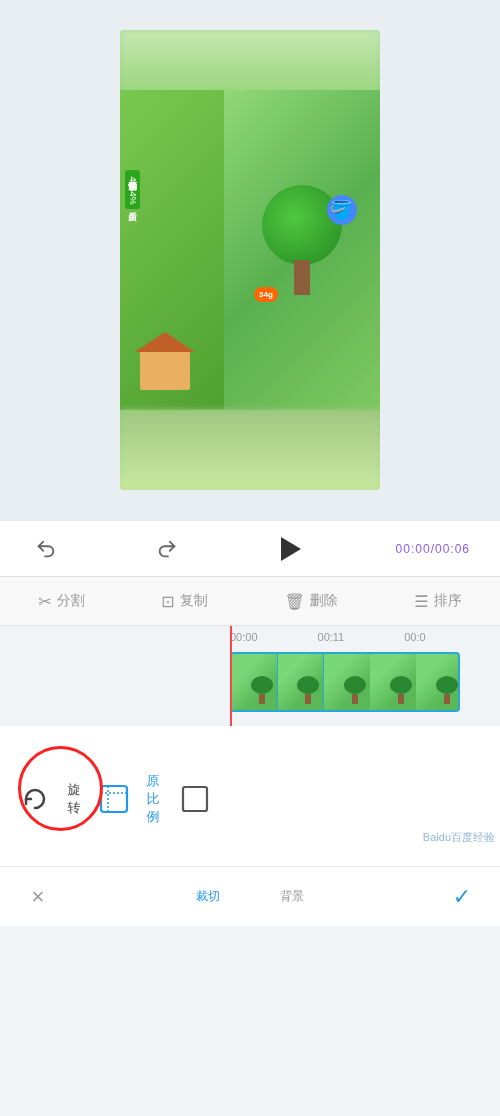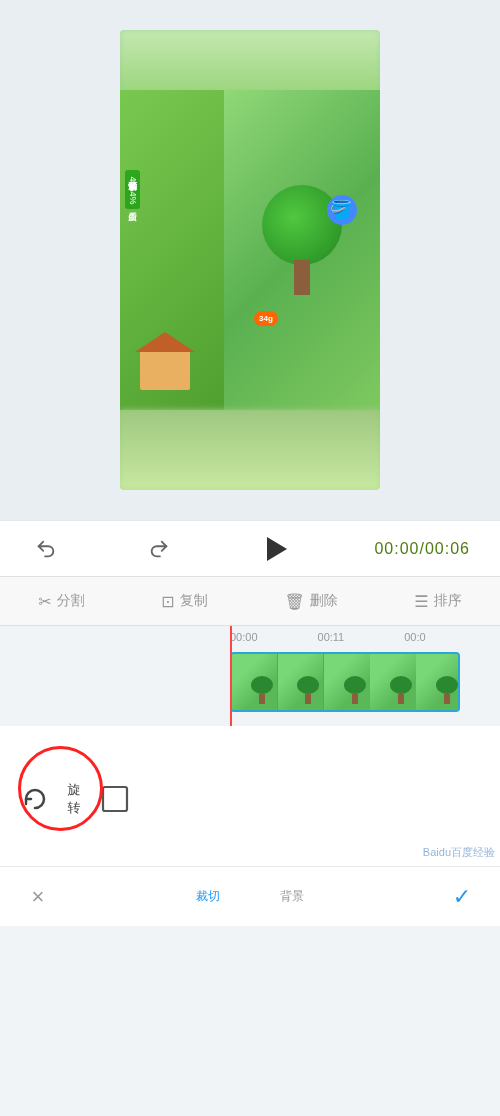--- a/index.html
+++ b/index.html
@@ -87,21 +87,21 @@
       position: absolute;
       bottom: 0;
       width: 100%;
       height: 80px;
       background: linear-gradient(180deg, #a0c880 0%, #c8e8a0 100%);
       filter: blur(3px);
     }
 
     .badge-34g {
       position: absolute;
-      bottom: 84px;
+      bottom: 108px;
       left: 30px;
       background: #ff6600;
       color: #fff;
       font-size: 8px;
       font-weight: bold;
       padding: 3px 5px;
       border-radius: 10px;
     }
 
     
@@ -139,22 +139,22 @@
     .play-triangle {
       width: 0;
       height: 0;
       border-top: 12px solid transparent;
       border-bottom: 12px solid transparent;
       border-left: 20px solid #333;
       margin-left: 4px;
     }
 
     .time-display {
-      font-size: 16px;
-      color: #4d7c0f;
+      font-size: 12px;
+      color: #8b5cf6;
       letter-spacing: 1px;
     }
 
     
     .action-toolbar {
       width: 500px;
       height: 50px;
       background: #f8f8f8;
       display: flex;
       align-items: center;
@@ -349,21 +349,21 @@
       align-items: center;
       justify-content: center;
       font-size: 22px;
       color: #2196F3;
       cursor: pointer;
     }
 
     
     .watermark {
       position: absolute;
-      bottom: 66px;
+      bottom: 81px;
       right: 5px;
       font-size: 11px;
       color: rgba(100,150,200,0.7);
       pointer-events: none;
       text-align: right;
     }
   </style>
 </head>
 <body>
 
@@ -490,20 +490,30 @@
         <svg width="38" height="38" viewBox="0 0 38 38" fill="none">
           <path d="M10 19 A9 9 0 1 1 19 28" stroke="#444" stroke-width="2.5" stroke-linecap="round" fill="none"></path>
           <polyline points="10,24 10,19 15,19" stroke="#444" stroke-width="2.5" stroke-linecap="round" stroke-linejoin="round" fill="none"></polyline>
         </svg>
       </div>
       <span class="tool-label">旋转</span>
     </div>
 
 
 
+    <div class="tool-item">
+      <div class="tool-icon">
+        <svg width="38" height="38" viewBox="0 0 38 38" fill="none">
+          <rect x="6" y="6" width="26" height="26" rx="3" stroke="#2196F3" stroke-width="2.2" fill="none"></rect>
+          <line x1="13" y1="6" x2="13" y2="32" stroke="#2196F3" stroke-width="1.5" stroke-dasharray="2,2"></line>
+          <line x1="6" y1="13" x2="32" y2="13" stroke="#2196F3" stroke-width="1.5" stroke-dasharray="2,2"></line>
+        </svg>
+      </div>
+      <span class="tool-label tool-label-active">原比例</span>
+    </div>
 
 
 
     <div class="tool-item" style="width:50px;">
       <div class="tool-icon">
         <svg width="38" height="38" viewBox="0 0 38 38" fill="none">
           <rect x="7" y="7" width="24" height="24" rx="2" stroke="#555" stroke-width="2.2" fill="none"></rect>
         </svg>
       </div>
 

